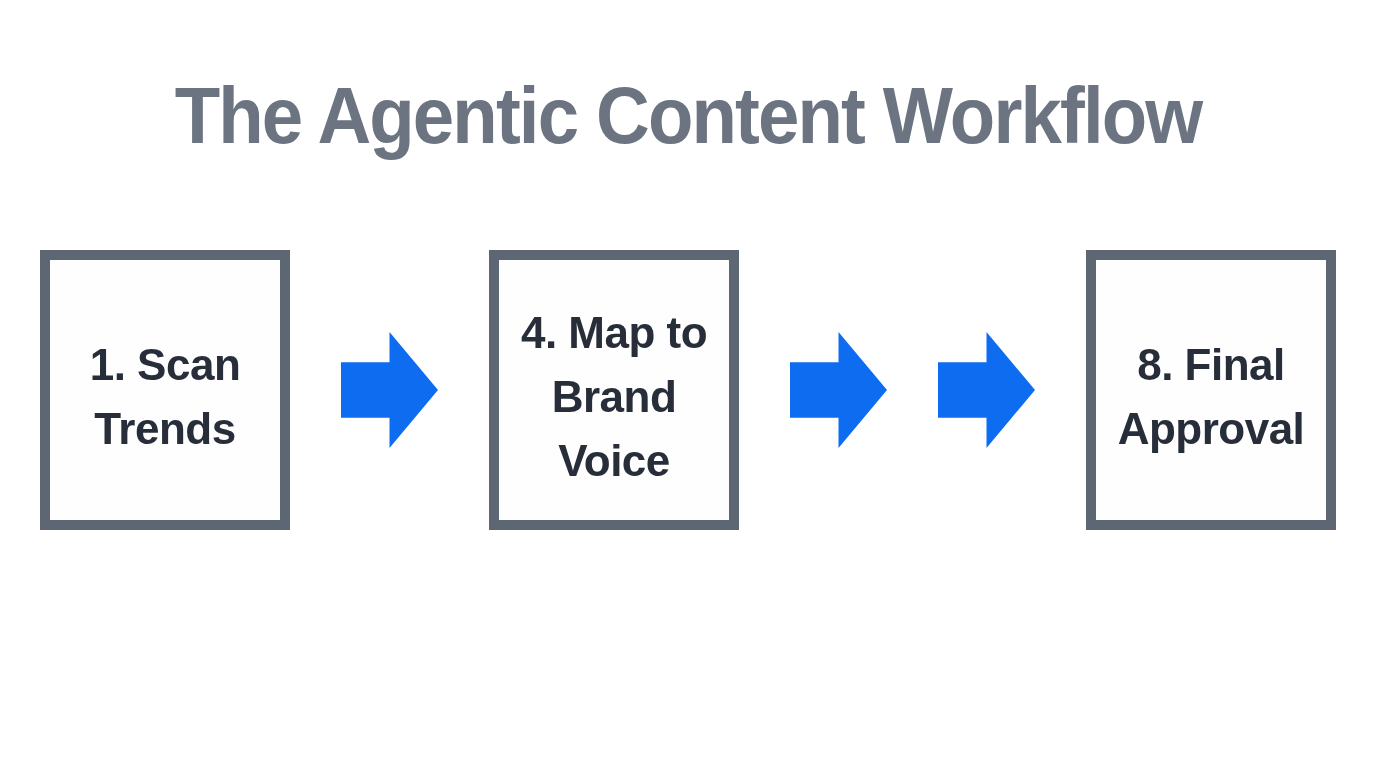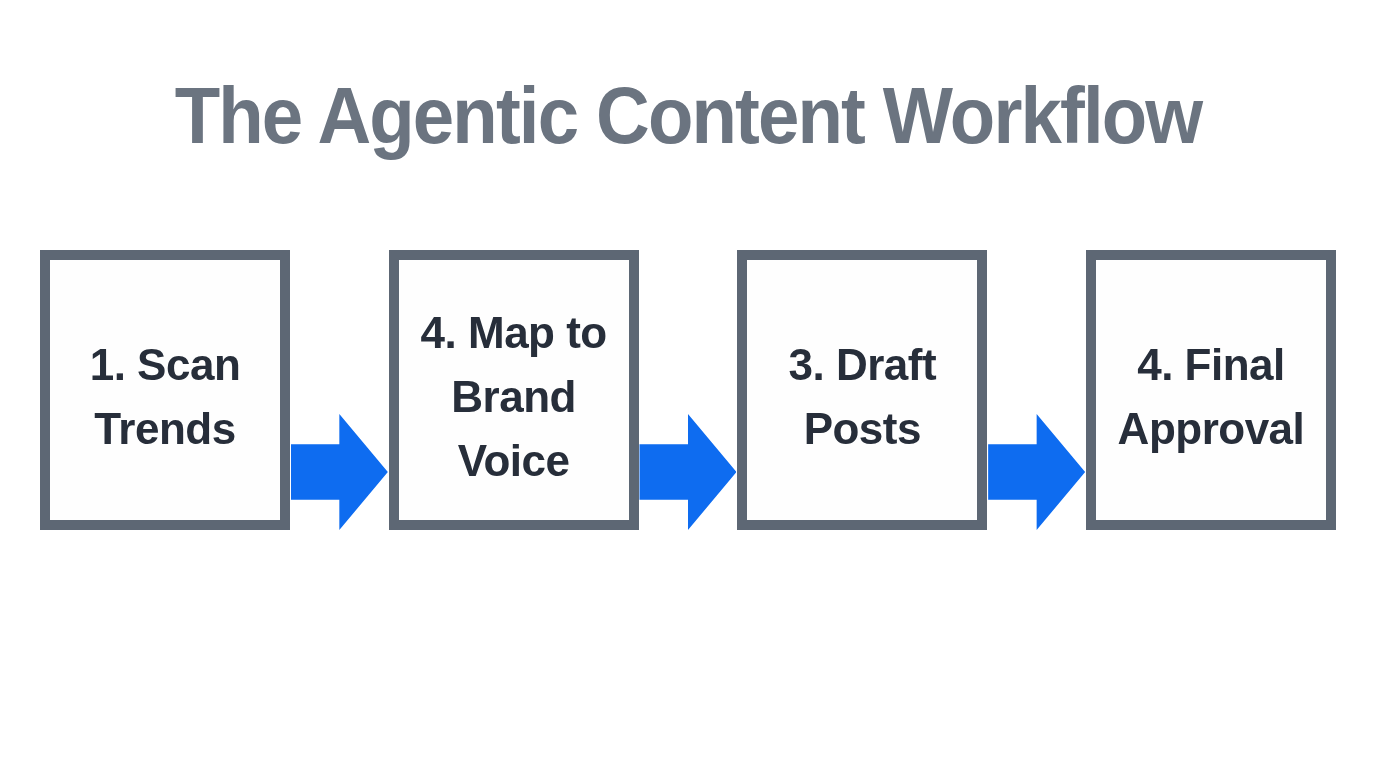--- a/index.html
+++ b/index.html
@@ -26,21 +26,21 @@
     transform-origin: center;
     white-space: nowrap;
   }
   .flow-row {
     position: absolute;
     top: 250px;
     left: 40px;
     right: 40px;
     height: 280px;
     display: flex;
-    align-items: flex-end;
+    align-items: center;
     justify-content: space-between;
   }
   .step-box {
     box-sizing: border-box;
     flex: 0 0 auto;
     width: 250px;
     height: 280px;
     border: 10px solid var(--box-border, #5d6774);
     background: #fefefe;
     display: flex;
@@ -82,26 +82,22 @@
     <div class="flow-arrow"></div>
 
     <div class="step-box">
       <div class="step-label">4. Map to
 Brand
 Voice</div>
     </div>
 
     <div class="flow-arrow"></div>
 
-    <div class="step-box">
-      <div class="step-label">3. Draft
-Posts</div>
-    </div>
 
     <div class="flow-arrow"></div>
 
     <div class="step-box">
-      <div class="step-label">4. Final
+      <div class="step-label">8. Final
 Approval</div>
     </div>
 
   </div>
 </div>
 
 </body></html>

